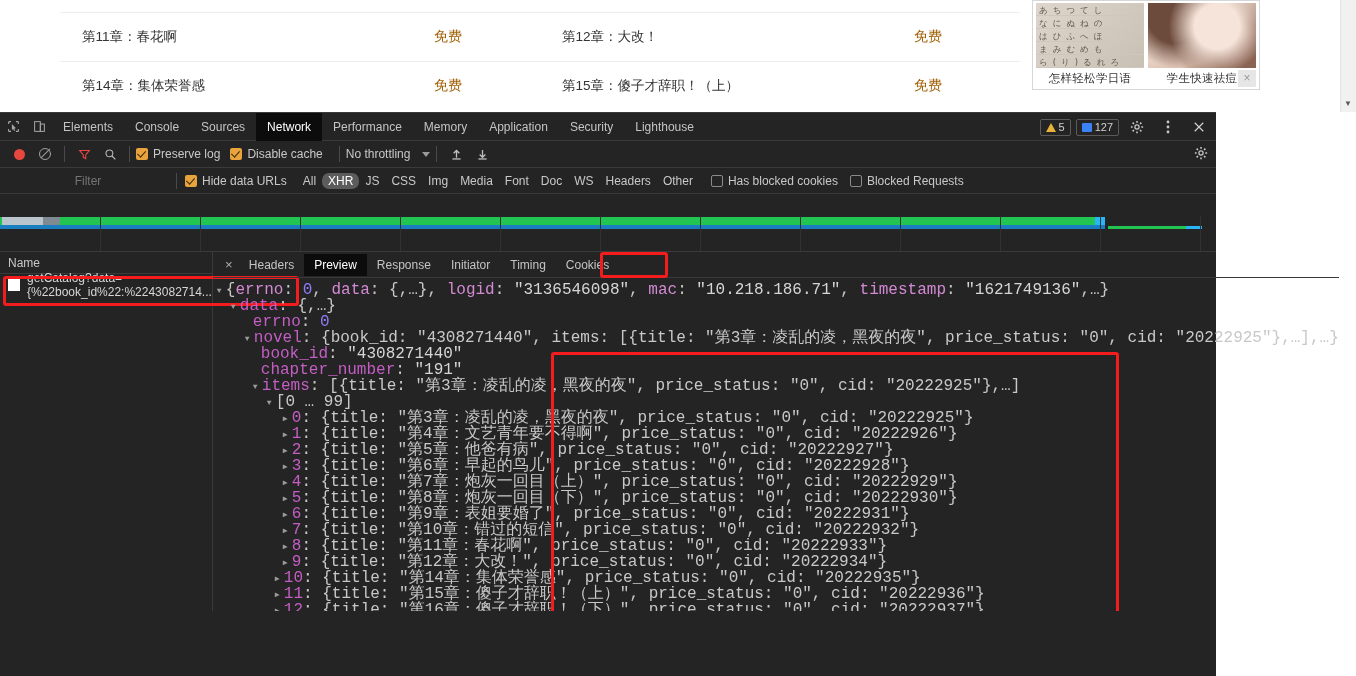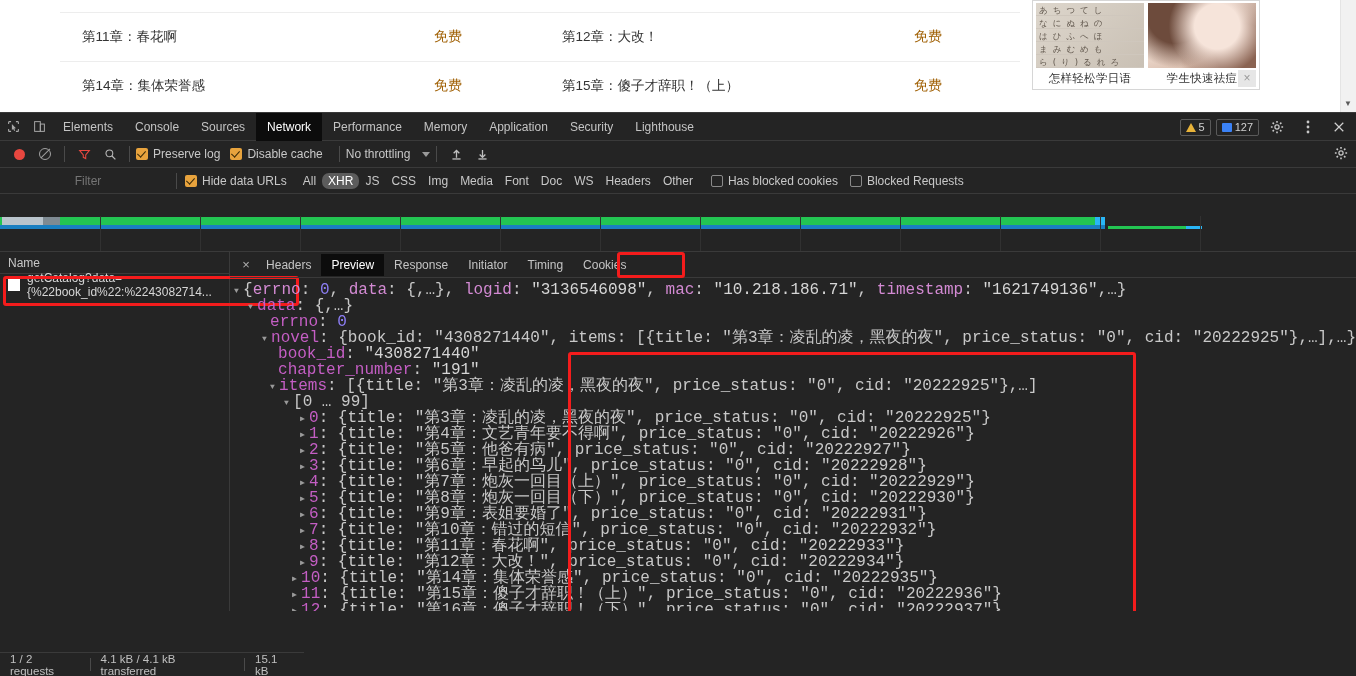--- a/index.html
+++ b/index.html
@@ -72,21 +72,21 @@
     padding-top: 3px; letter-spacing: .3px;
   }
   #ad-close {
     position: absolute; right: 3px; bottom: 2px; width: 18px; height: 17px;
     background: #e6e6e6; color: #9a9a9a; font-size: 12px;
     line-height: 17px; text-align: center;
   }
 
   
   #devtools {
-    position: absolute; left: 0; top: 112px; width: 1356px; height: 564px;
+    position: absolute; left: 0; top: 112px; width: 1216px; height: 564px;
     background: #242424; color: #c8c8c8;
     font-family: "Liberation Sans", sans-serif; font-size: 12px;
     border-top: 1px solid #3a3a3a;
   }
 
   
   #dt-tabs {
     display: flex; align-items: center; height: 28px;
     background: #242424; border-bottom: 1px solid #3a3a3a;
     position: relative;
@@ -544,20 +544,13 @@
         <div class="jline" style="padding-left:70px"><span class="tri closed"></span><span class="ki">9</span><span class="pun">: </span><span class="pun">{title: "第12章：大改！", price_status: "0", cid: "20222934"}</span></div>
         <div class="jline" style="padding-left:62px"><span class="tri closed"></span><span class="ki">10</span><span class="pun">: </span><span class="pun">{title: "第14章：集体荣誉感", price_status: "0", cid: "20222935"}</span></div>
         <div class="jline" style="padding-left:62px"><span class="tri closed"></span><span class="ki">11</span><span class="pun">: </span><span class="pun">{title: "第15章：傻子才辞职！（上）", price_status: "0", cid: "20222936"}</span></div>
         <div class="jline" style="padding-left:62px"><span class="tri closed"></span><span class="ki">12</span><span class="pun">: </span><span class="pun">{title: "第16章：傻子才辞职！（下）", price_status: "0", cid: "20222937"}</span></div>
 
         <div id="json-highlight"></div>
       </div>
     </div>
   </div>
 
-  <div id="status-bar">
-    <span class="sb-item">1 / 2 requests</span>
-    <span class="sb-sep"></span>
-    <span class="sb-item">4.1 kB / 4.1 kB transferred</span>
-    <span class="sb-sep"></span>
-    <span class="sb-item">15.1 kB</span>
-  </div>
 </div>
 
 </body></html>

